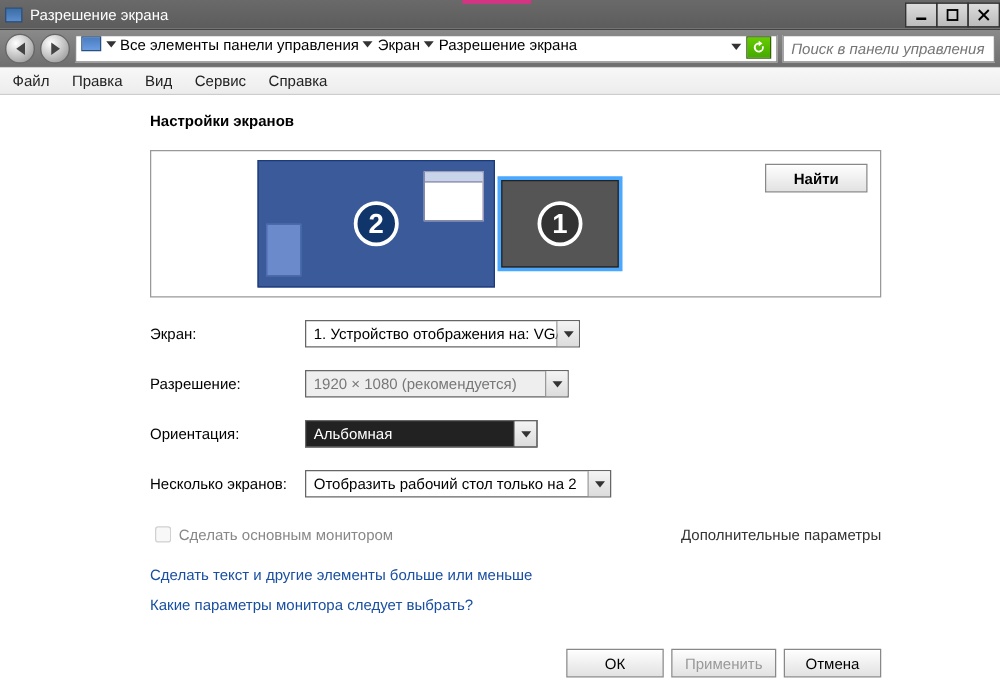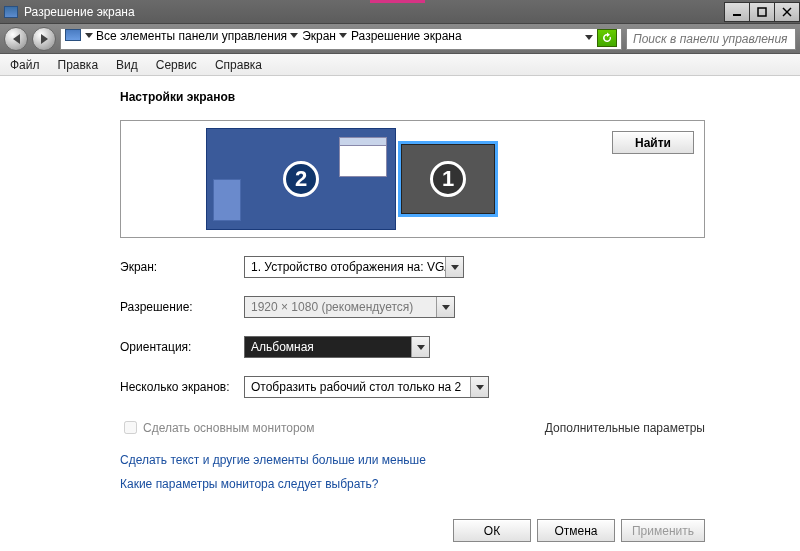--- a/index.html
+++ b/index.html
@@ -315,20 +315,20 @@
     <span class="advlink">Дополнительные параметры</span>
   </div>
 
   <span class="link">Сделать текст и другие элементы больше или меньше</span>
   <span class="link" style="margin-top:10px">Какие параметры монитора следует выбрать?</span>
 
   <div class="footer">
     <div class="btn">
         <span>ОК</span>
       </div>
+    <div class="btn disabled">
+        <span>Применить</span>
+      </div>
     <div class="btn">
         <span>Отмена</span>
       </div>
-    <div class="btn disabled">
-        <span>Применить</span>
-      </div>
   </div>
 </div>
 
 </body></html>

